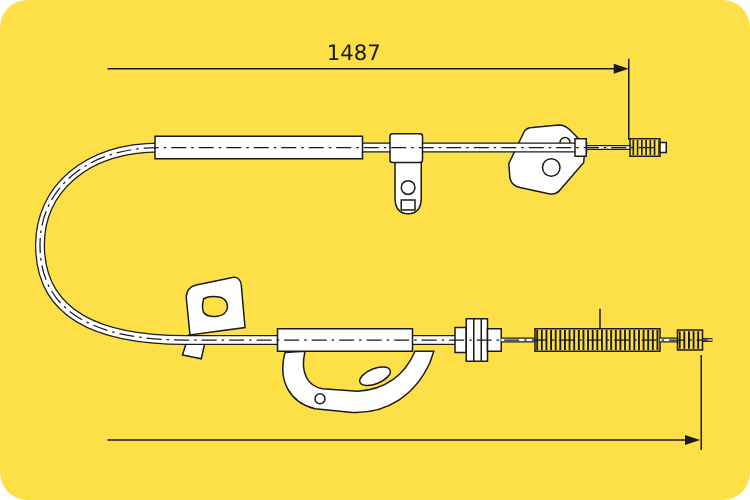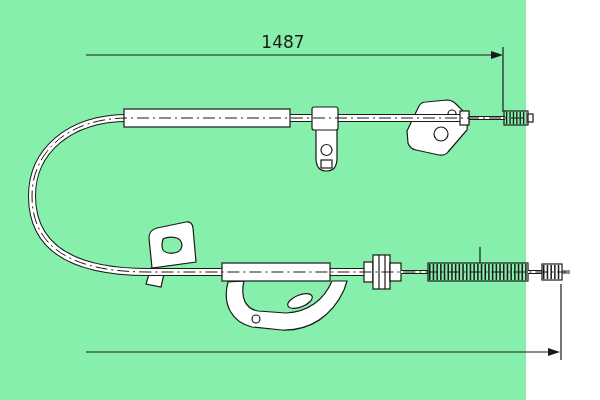--- a/index.html
+++ b/index.html
@@ -1,18 +1,19 @@
 <!DOCTYPE html>
 <html><head>
 <meta charset="utf-8">
 <style>
   html,body{margin:0;padding:0;background:#ffffff;}
   .canvas{
-    width:526px;height:400px;position:relative;background:#86efac;
+    width:600px;height:400px;position:relative;background:#fde047;
     font-family:"DejaVu Sans","Liberation Sans",sans-serif;
+    border-radius:22px;
   }
   svg{display:block;}
   text.dim{
     font-family:"DejaVu Sans","Liberation Sans",sans-serif;
     font-size:17px;fill:#1a1a1a;
   }
 </style>
 </head>
 <body>
 

